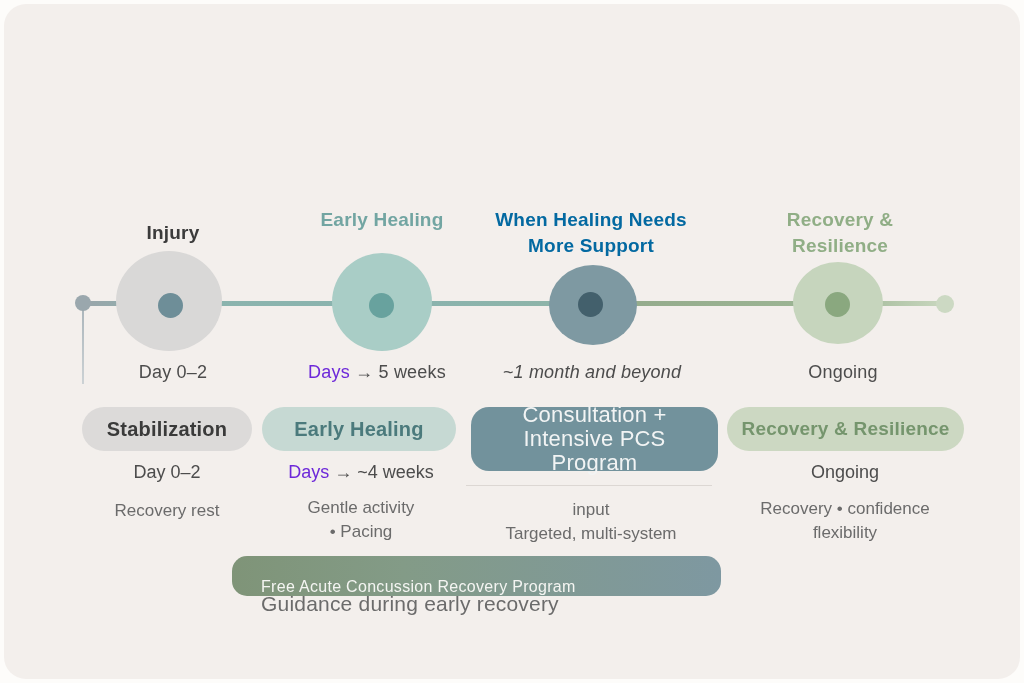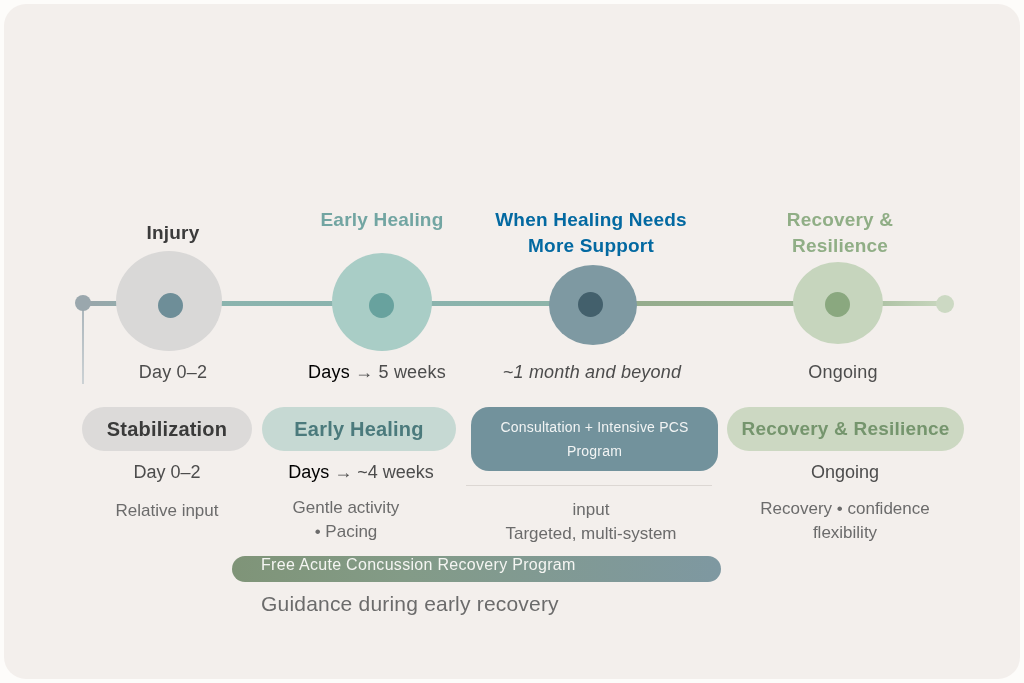--- a/index.html
+++ b/index.html
@@ -54,65 +54,65 @@
 
   
   .time-label {
     position: absolute; top: 358px; text-align: center;
     font-size: 18px; color: #4c4c4c; letter-spacing: 0.2px;
   }
   .time-1 { left: 64px;  width: 210px; }
   .time-2 { left: 268px; width: 210px; }
   .time-3 { left: 478px; width: 220px; font-style: italic; }
   .time-4 { left: 734px; width: 210px; }
-  .accent-teal { color: #000000; }
+  .accent-teal { color: #6d28d9; }
 
   
   .pill {
     position: absolute; top: 403px; height: 44px; border-radius: 22px;
     display: flex; align-items: center; justify-content: center;
     font-size: 20px; font-weight: 700; letter-spacing: 0.2px; text-align: center;
   }
   .pill-1 { left: 78px;  width: 170px; background: #dcdad9; color: #3a3a3a; }
   .pill-2 { left: 258px; width: 194px; background: #c6d9d3; color: #4b7a7c; }
   .pill-3 {
     left: 467px; width: 247px; height: 64px; border-radius: 18px;
-    background: #72929c; color: #f2f4f4; font-size: 14px; line-height: 24px; font-weight: 400;
+    background: #72929c; color: #f2f4f4; font-size: 22px; line-height: 24px; font-weight: 400;
     padding: 12px 14px;
   }
   .pill-4 { left: 723px; width: 237px; background: #ccd8c2; color: #75956d; font-size: 19px; }
 
   .card-time {
     position: absolute; top: 458px; text-align: center;
     font-size: 18px; color: #4c4c4c;
   }
   .ctime-1 { left: 58px;  width: 210px; }
   .ctime-2 { left: 252px; width: 210px; }
   .ctime-4 { left: 736px; width: 210px; }
 
   .card-desc {
     position: absolute; text-align: center;
     font-size: 17px; line-height: 24px; color: #6b6b6b;
   }
   .cdesc-1 { left: 58px;  top: 495px; width: 210px; }
-  .cdesc-2 { left: 237px; top: 492px; width: 210px; }
+  .cdesc-2 { left: 252px; top: 492px; width: 210px; }
   .cdesc-3 { left: 476px; top: 494px; width: 222px; }
   .cdesc-4 { left: 731px; top: 493px; width: 220px; }
 
   .card3-divider {
     position: absolute; left: 462px; top: 481px; width: 246px; height: 1px;
     background: #dcd7d3;
   }
 
   
   .banner {
-    position: absolute; left: 228px; top: 552px; width: 489px; height: 26px;
+    position: absolute; left: 228px; top: 552px; width: 489px; height: 40px;
     border-radius: 15px;
     background: linear-gradient(90deg, #7f9478 0%, #839b87 35%, #7e98a1 100%);
-    display: flex; align-items: flex-start;
+    display: flex; align-items: flex-end;
     color: #f4f5f2; font-size: 16px; letter-spacing: 0.3px;
     padding-left: 29px;
   }
   .banner-caption {
     position: absolute; left: 257px; top: 588px;
     font-size: 21px; color: #6b6b6b; letter-spacing: 0.2px;
   }
 </style>
 </head>
 <body>
@@ -150,21 +150,21 @@
   <div class="pill pill-3">Consultation + Intensive PCS Program</div>
   <div class="pill pill-4">Recovery &amp; Resilience</div>
 
   <div class="card-time ctime-1">Day 0–2</div>
   <div class="card-time ctime-2">
     <span class="accent-teal">Days</span><span> → ~4 weeks</span>
   </div>
   <div class="card-time ctime-4">Ongoing</div>
 
   <div class="card-desc cdesc-1">
-    <div>Relative input</div>
+    <div>Recovery rest</div>
   </div>
   <div class="card-desc cdesc-2">
     <div>Gentle activity</div>
     <div>• Pacing</div>
   </div>
   <div class="card3-divider"></div>
   <div class="card-desc cdesc-3">
     <div>input</div>
     <div>Targeted, multi-system</div>
   </div>

